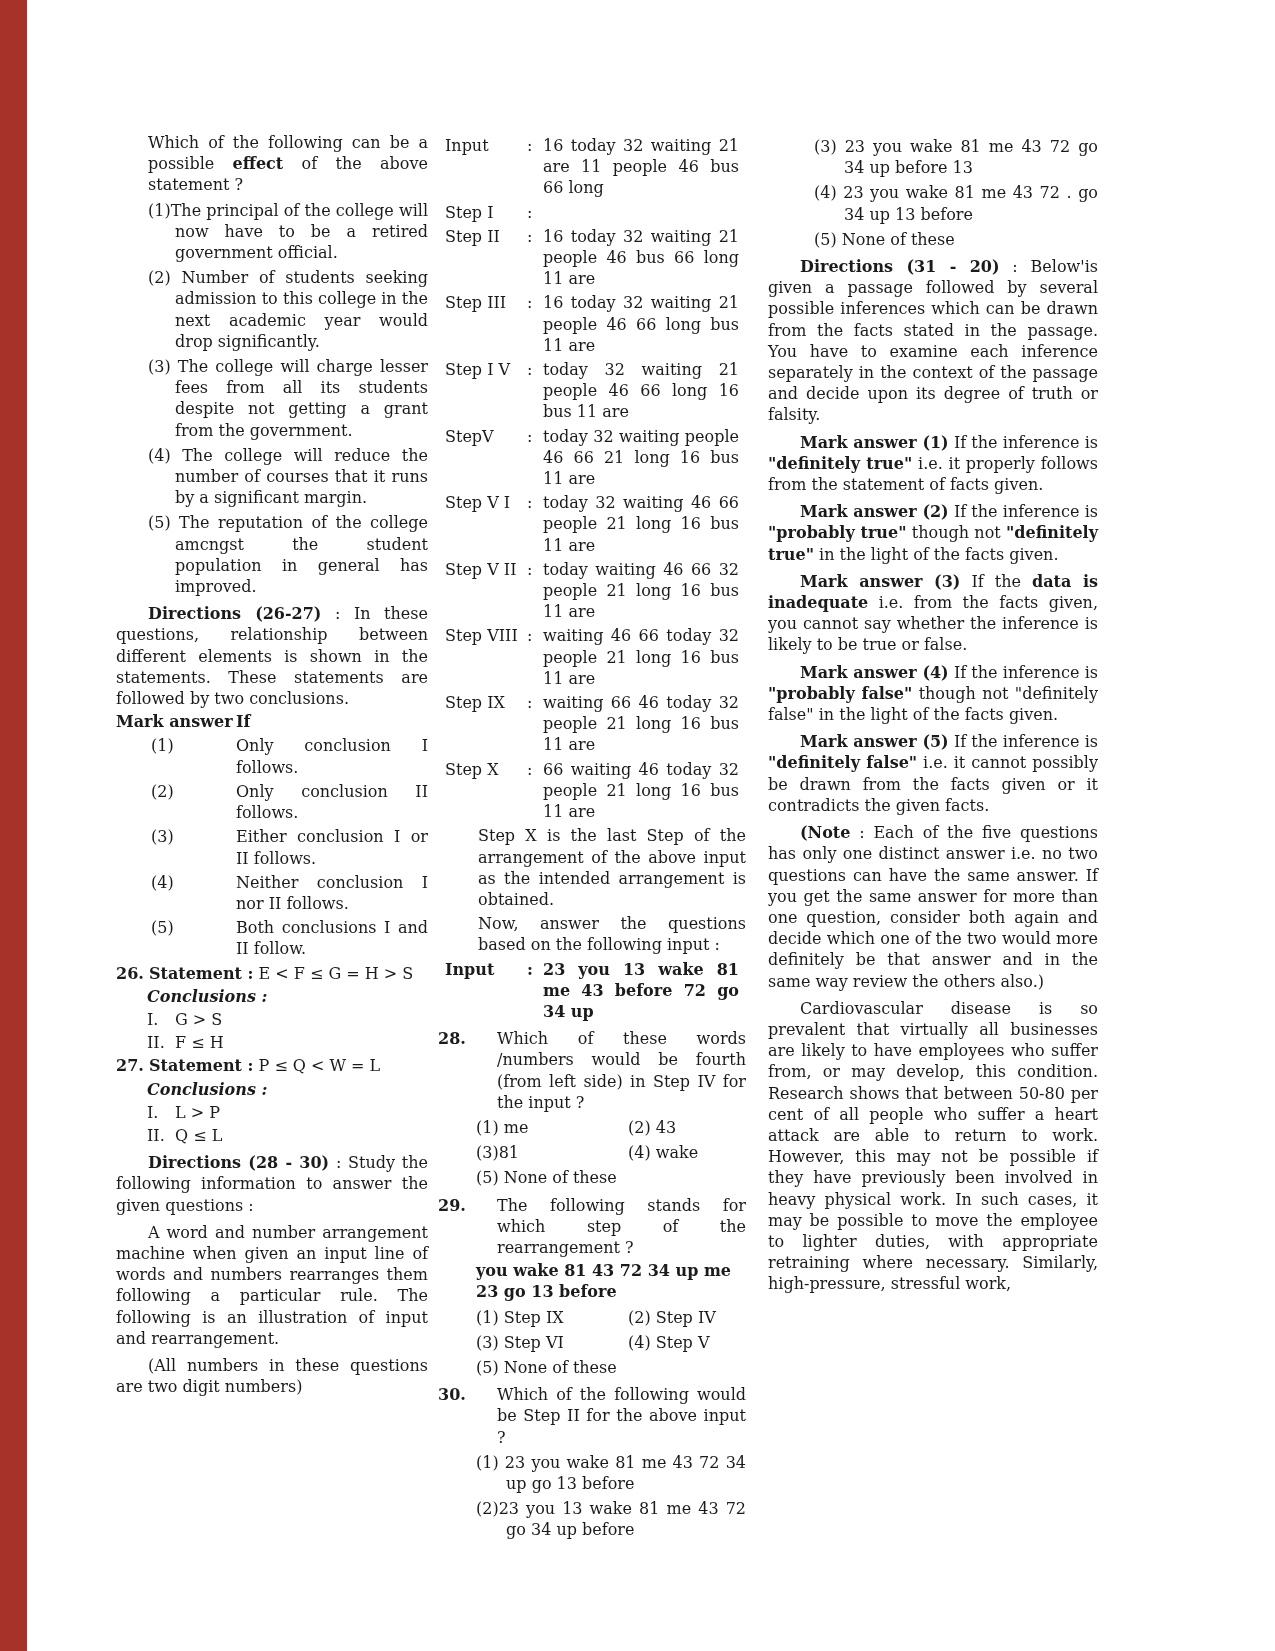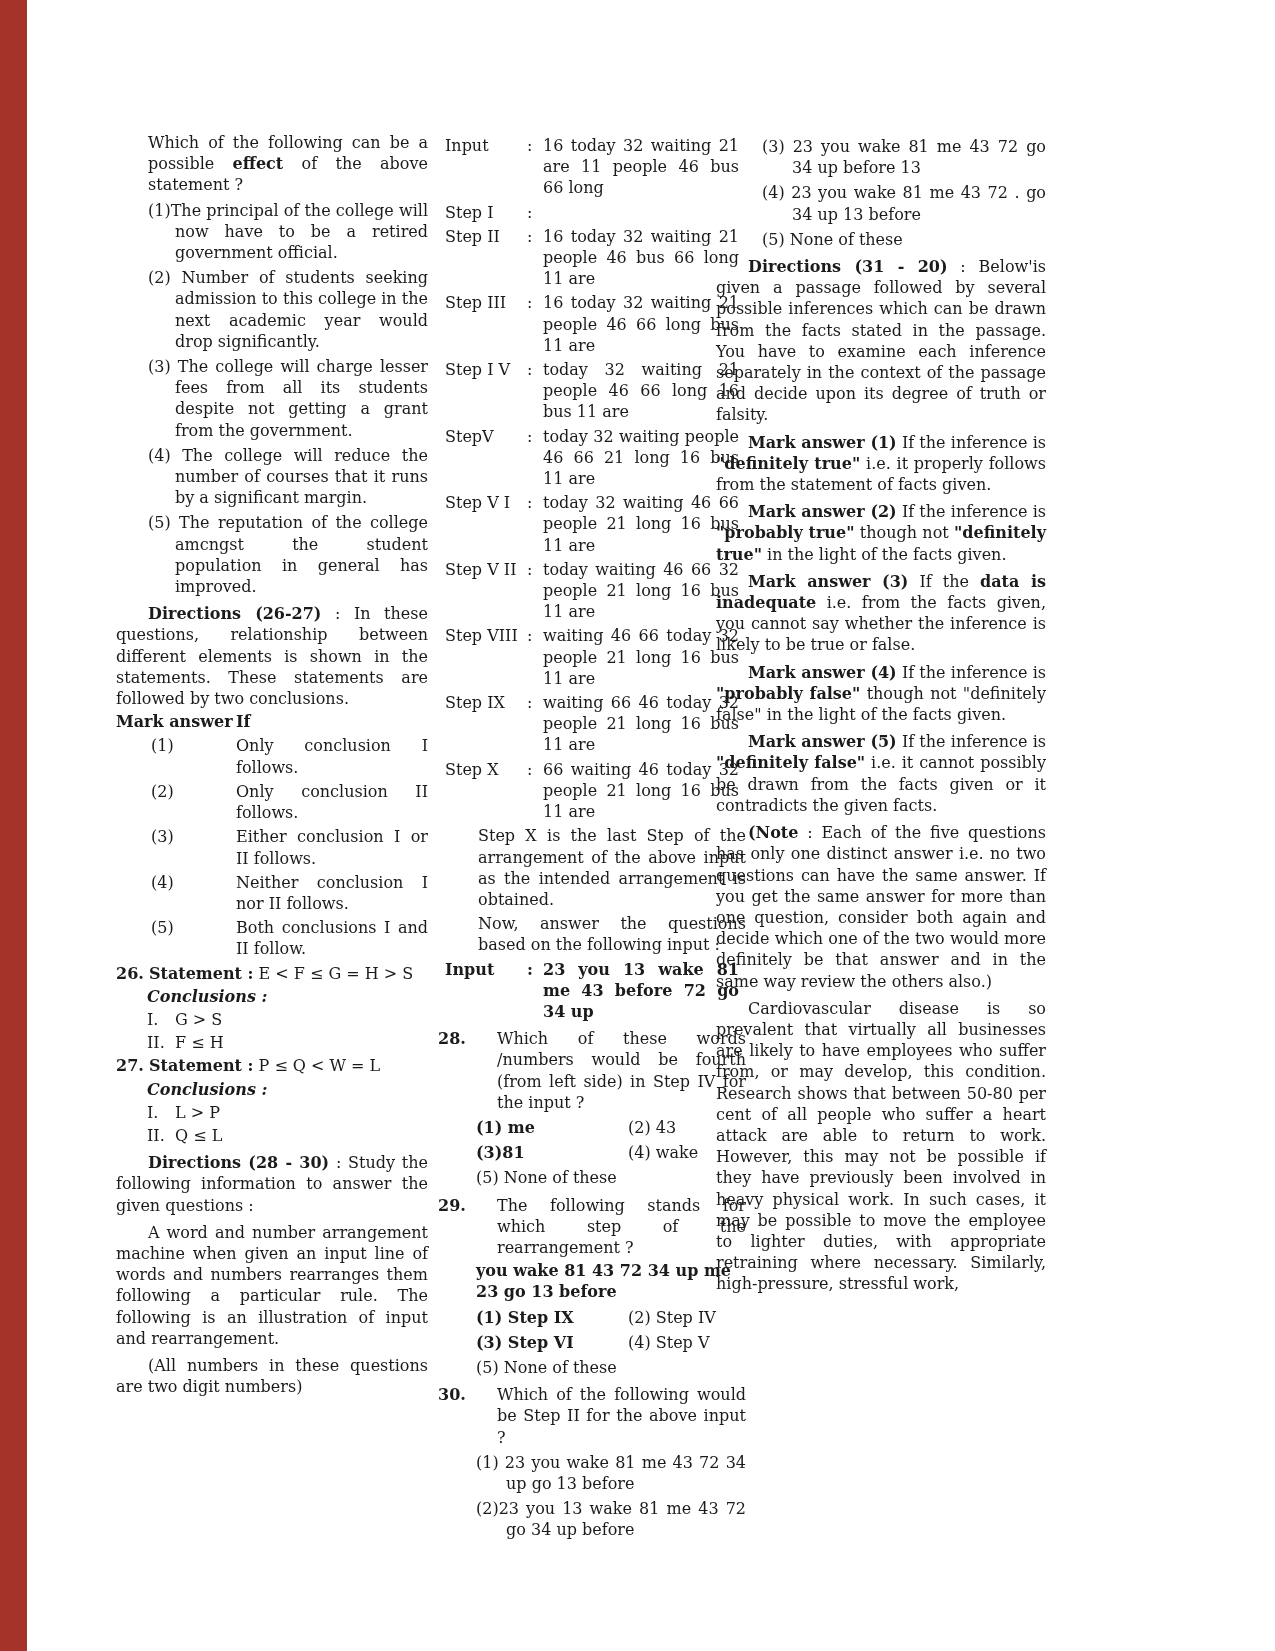--- a/index.html
+++ b/index.html
@@ -2,21 +2,21 @@
 <html><head>
 <meta charset="utf-8">
 <style>
   html,body{margin:0;padding:0;background:#ffffff;}
   .page{position:relative;width:1275px;height:1651px;background:#ffffff;overflow:hidden;
         font-family:"DejaVu Serif","Liberation Serif",serif;font-size:16px;line-height:21.2px;color:#1b1b1b;}
   .redbar{position:absolute;left:0;top:0;width:27px;height:1651px;background:#a5332a;}
   .col{position:absolute;top:132px;text-align:justify;}
   #c1{left:116px;width:312px;}
   #c2{left:438px;width:308px;}
-  #c3{left:716px;width:330px;}
+  #c3{left:768px;width:330px;}
   p{margin:0;}
   .b{font-weight:bold;}
   .qcont{margin-left:32px;}
   .opt{padding-left:27px;text-indent:-27px;margin:4px 0;text-align:justify;}
   .dir{text-indent:32px;margin:6px 0 0;text-align:justify;}
   .markrow{font-weight:bold;margin-top:2px;}
   .markrow .ma{display:inline-block;width:120px;}
   .mopt{display:flex;margin:3px 0 3px 35px;}
   .mn{flex:0 0 85px;}
   .mt{flex:1;text-align:justify;}
@@ -26,21 +26,21 @@
   .rn{flex:0 0 28px;}
   .srow{display:flex;margin:3px 7px;}
   .sl{flex:0 0 82px;}
   .sc{flex:0 0 16px;}
   .st{flex:1;text-align:justify;}
   .ind{margin-left:40px;margin-top:3px;text-align:justify;}
   .qrow{display:flex;margin-top:6px;gap:21px;}
   .qn{flex:0 0 38px;font-weight:bold;}
   .qt{flex:1;text-align:justify;}
   .o2{display:flex;margin:4px 0 4px 38px;}
-  .o2 .oa{flex:0 0 152px;font-weight:bold;}
+  .o2 .oa{flex:0 0 152px;}
   .o2 .ob{flex:1;}
   .o1{margin:4px 0 4px 38px;}
   .hang{padding-left:30px;text-indent:-30px;text-align:justify;}
   .obold{margin:2px 0 2px 38px;font-weight:bold;text-align:left;}
   .c3opt{margin:4px 0 4px 46px;padding-left:30px;text-indent:-30px;text-align:justify;}
 </style>
 </head>
 <body>
 
 <div class="page">

